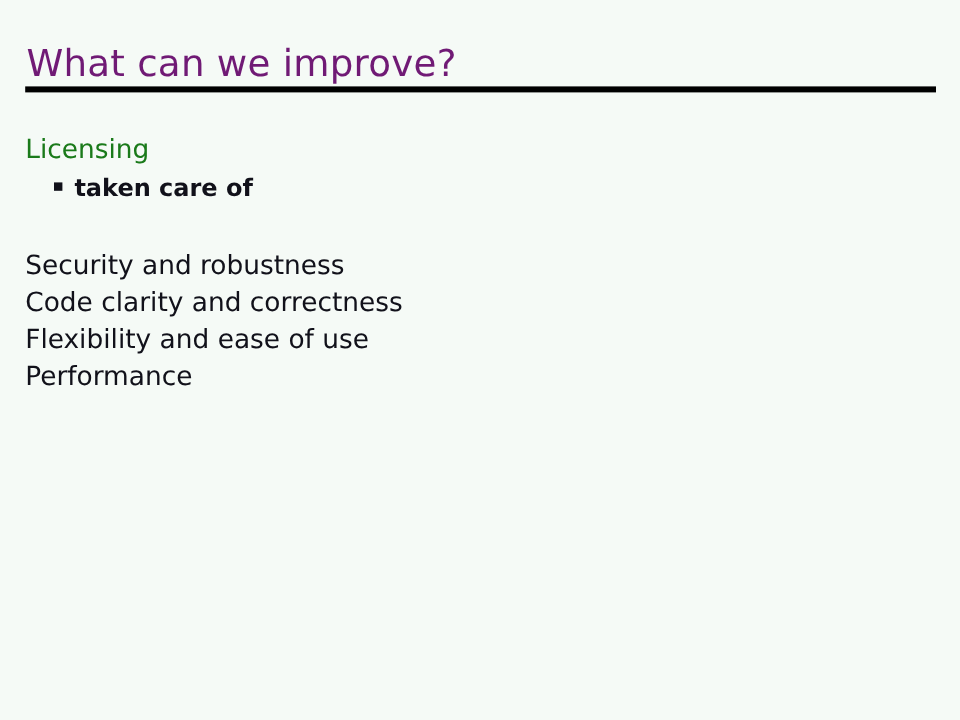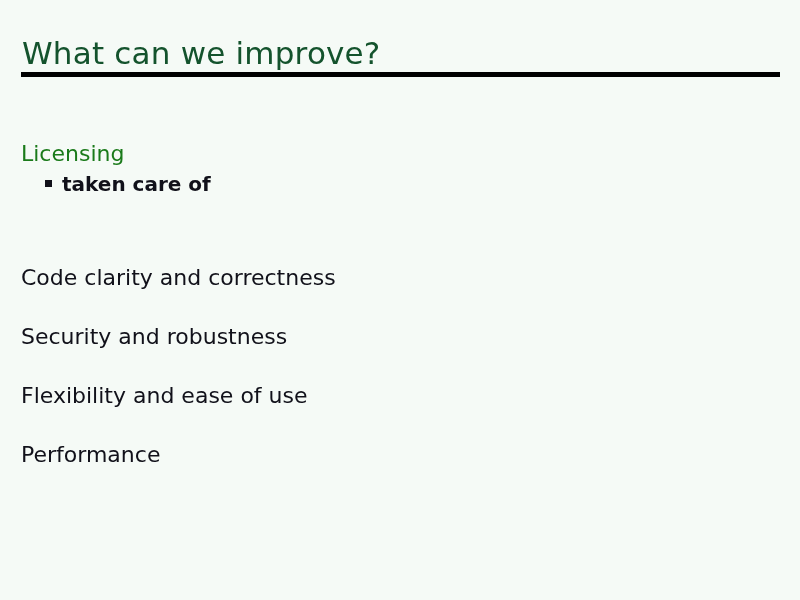--- a/index.html
+++ b/index.html
@@ -20,21 +20,21 @@
     background: #f5faf6;
     box-sizing: border-box;
   }
   .slide-title {
     position: absolute;
     left: 22px;
     top: 36px;
     font-family: "DejaVu Sans", sans-serif;
     font-size: 31px;
     font-weight: 400;
-    color: #14532d;
+    color: #701a75;
     letter-spacing: 0.2px;
     line-height: 1.15;
     white-space: nowrap;
   }
   .title-rule {
     position: absolute;
     left: 21px;
     top: 72px;
     width: 759px;
     height: 5px;
@@ -45,21 +45,20 @@
     left: 21px;
     top: 110px;
     width: 740px;
   }
   .topic-line {
     font-family: "DejaVu Sans", sans-serif;
     font-size: 22px;
     line-height: 31px;
     color: #11111a;
     white-space: nowrap;
-    margin-top: 28px;
   }
   .topic-line.green {
     color: #1a7a1a;
   }
   .sub-list {
     margin: 0;
     padding: 0;
     list-style: none;
   }
   .sub-item {
@@ -108,20 +107,20 @@
     <ul class="sub-list">
       <li class="sub-item">
         <span class="sub-bullet"></span>
         <span class="sub-label">taken care of</span>
       </li>
     </ul>
 
     <div class="gap-block"></div>
 
     <div class="topics-group">
+      <div class="topic-line">Security and robustness</div>
       <div class="topic-line">Code clarity and correctness</div>
-      <div class="topic-line">Security and robustness</div>
       <div class="topic-line">Flexibility and ease of use</div>
       <div class="topic-line">Performance</div>
     </div>
 
   </div>
 </div>
 
 </body></html>

